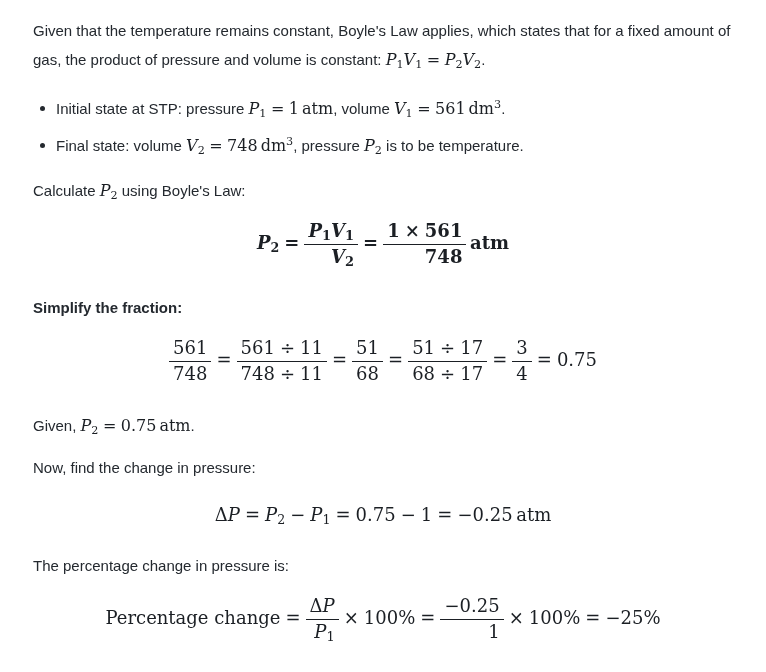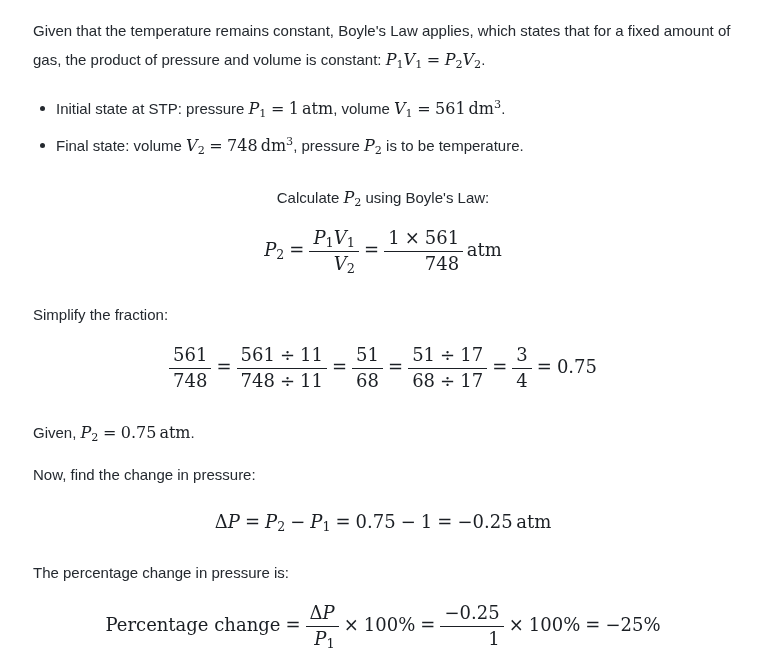--- a/index.html
+++ b/index.html
@@ -63,23 +63,23 @@
     position: absolute;
     left: -16px;
     top: 12px;
     width: 5px;
     height: 5px;
     border-radius: 50%;
     background: var(--text, #24292f);
   }
   
   #p-intro        { margin-top: 6px; }
-  #p-calc         { margin-top: 23px; text-align: center; }
-  #eq-boyle       { margin-top: 16px; }
-  #p-simplify     { margin-top: 26px; }
+  #p-calc         { margin-top: 16px; }
+  #eq-boyle       { margin-top: 16px; font-weight: bold; }
+  #p-simplify     { margin-top: 26px; font-weight: bold; }
   #eq-simplify    { margin-top: 16px; }
   #p-thus         { margin-top: 26px; }
   #p-now          { margin-top: 13px; }
   #eq-delta       { margin-top: 22px; }
   #p-pct          { margin-top: 25px; }
   #eq-pct         { margin-top: 16px; }
   #p-conclusion   { margin-top: 26px; }
 </style>
 </head>
 <body>

